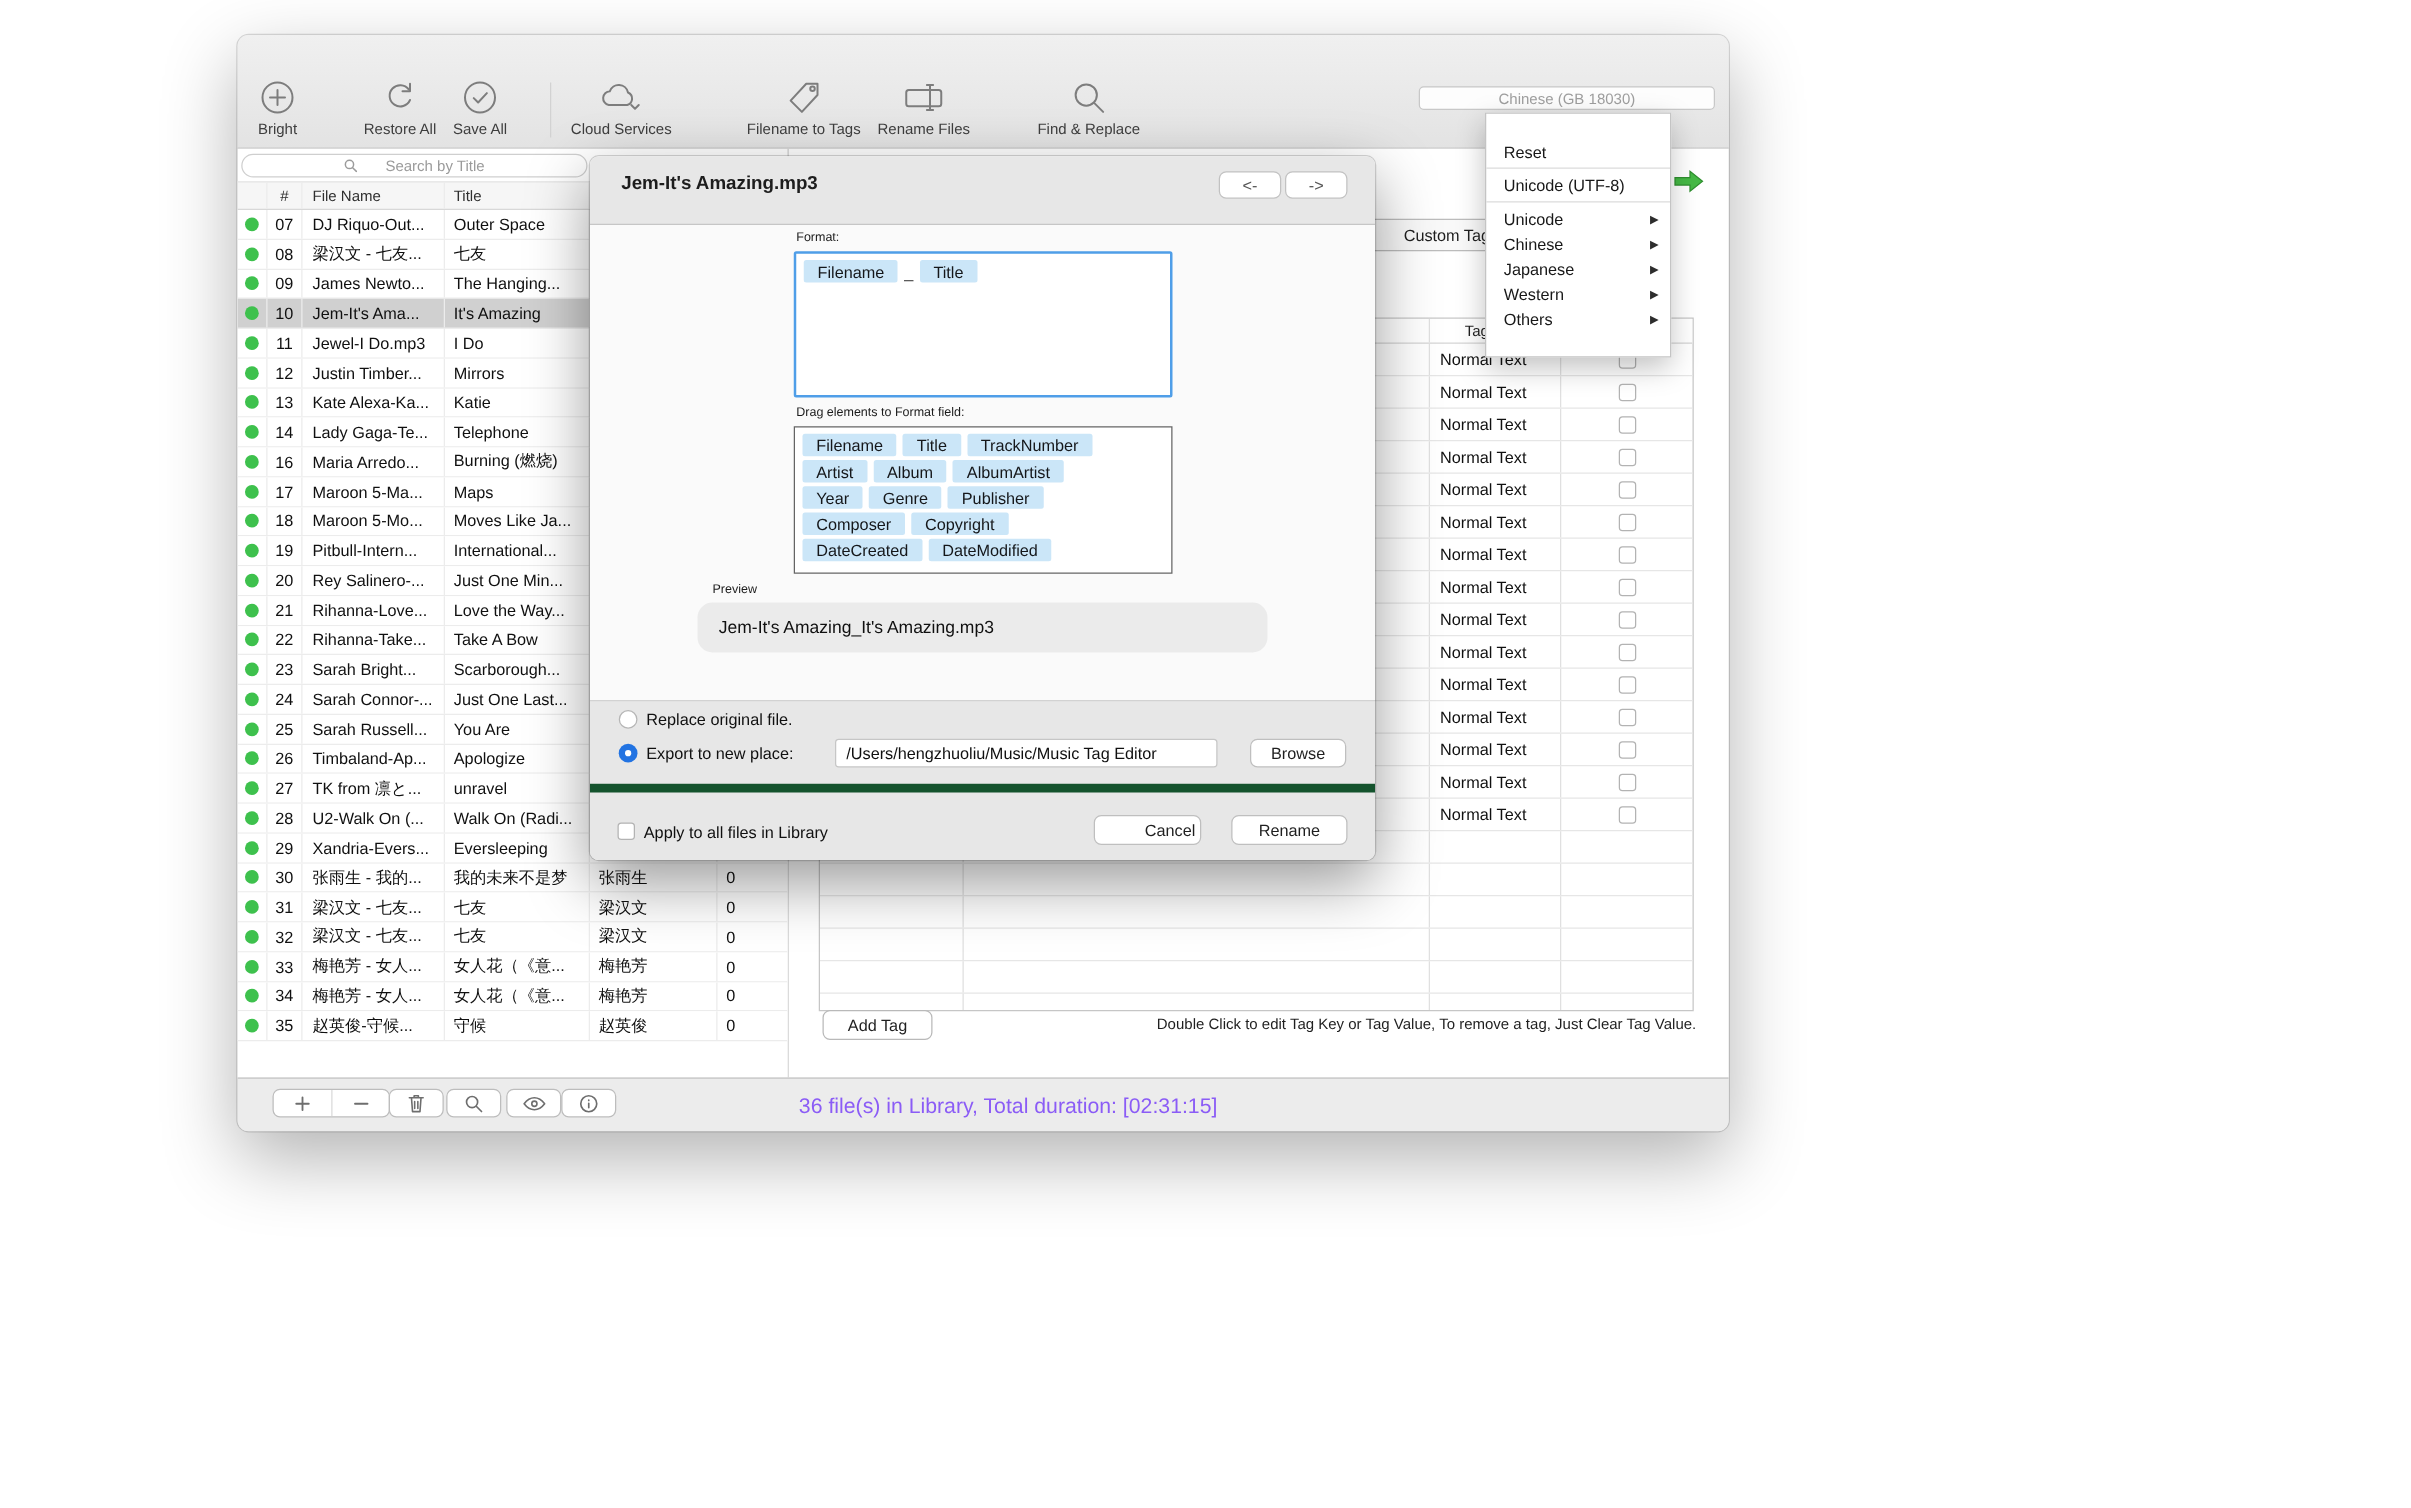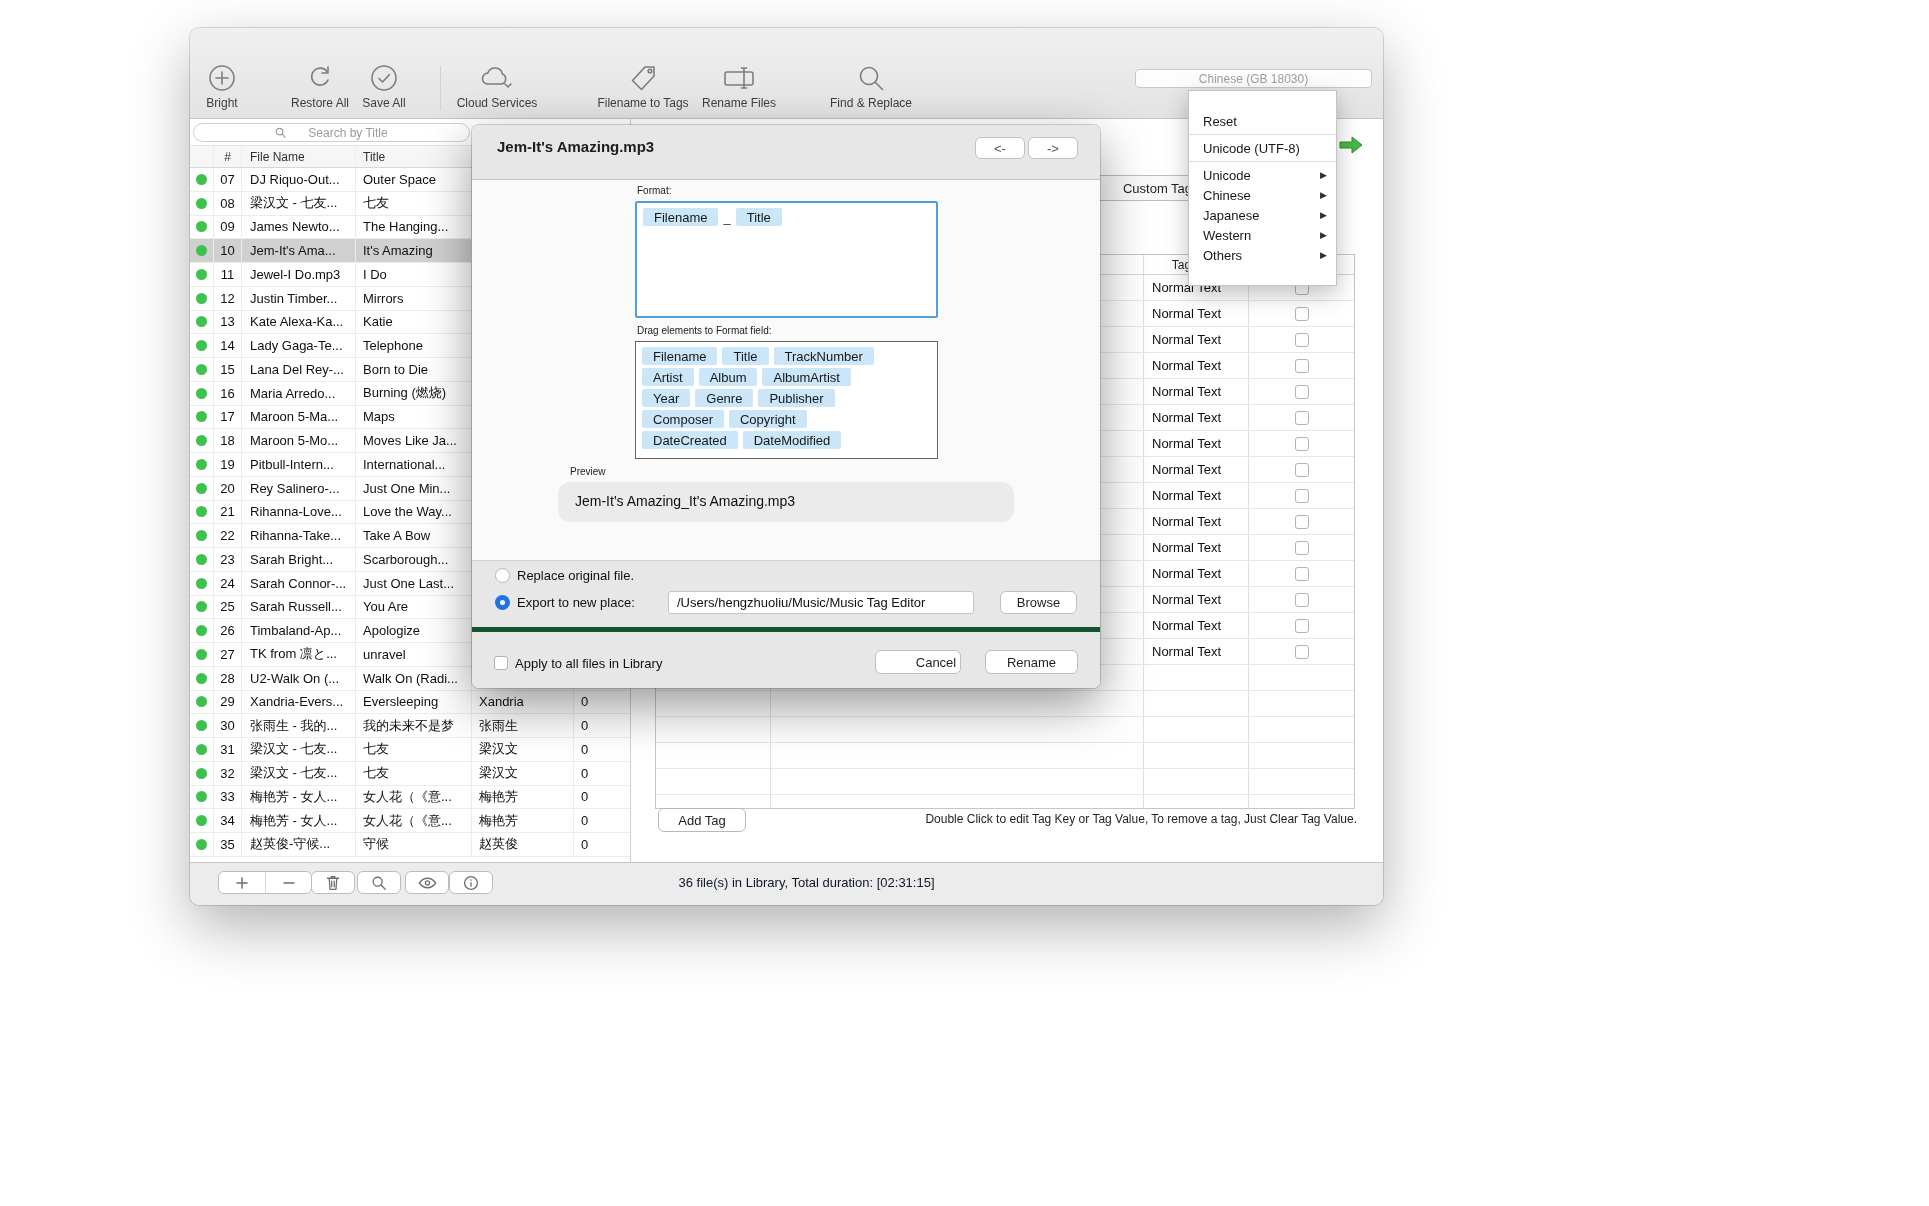--- a/index.html
+++ b/index.html
@@ -47,21 +47,21 @@
 .trow .t-type{padding-left:8px;}
 .cb{width:14px;height:14px;border:1px solid #b3b3b3;border-radius:3px;background:#fff;display:inline-block;}
 .add-tag{position:absolute;left:468px;top:780px;width:88px;height:24px;border:1px solid #b9b9b9;border-radius:6px;background:#fff;display:flex;align-items:center;justify-content:center;font-size:13px;color:#1f1f1f;z-index:5;}
 .hint{position:absolute;right:26px;top:784px;font-size:12px;color:#1f1f1f;z-index:5;}
 .bottom-bar{position:absolute;left:0;top:834px;width:100%;height:43px;background:#ececec;border-top:1px solid #c3c3c3;}
 .bb-group{position:absolute;top:8px;height:23px;display:flex;border:1px solid #bdbdbd;border-radius:6px;background:#fff;overflow:hidden;}
 .bb-btn{width:46px;display:flex;align-items:center;justify-content:center;}
 .bb-btn + .bb-btn{border-left:1px solid #dadada;}
 .bb-single{position:absolute;top:8px;width:44px;height:23px;border:1px solid #bdbdbd;border-radius:6px;background:#fff;display:flex;align-items:center;justify-content:center;}
 .bb-ic{stroke:#6e6e6e;fill:none;stroke-width:1.5;stroke-linecap:round;stroke-linejoin:round;}
-.status-text{position:absolute;left:300px;top:12px;width:633px;text-align:center;font-size:13px;color:#0f172a;}
+.status-text{position:absolute;left:300px;top:12px;width:633px;text-align:center;font-size:17px;color:#8b5cf6;}
 .dialog{position:absolute;left:282px;top:97px;width:628px;height:563px;background:#fafafa;border-radius:7px;overflow:hidden;z-index:50;box-shadow:0 18px 50px rgba(0,0,0,.40),0 0 0 1px rgba(0,0,0,.16);}
 .dlg-header{position:absolute;left:0;top:0;width:100%;height:55px;background:#e7e7e7;border-bottom:1px solid #c6c6c6;}
 .dlg-title{position:absolute;left:25px;top:13px;font-size:15px;font-weight:bold;color:#1d1d1d;}
 .nav-btn{position:absolute;top:12px;width:50px;height:22px;background:#fff;border:1px solid #c2c2c2;border-radius:6px;display:flex;align-items:center;justify-content:center;font-size:13px;color:#555;}
 .nav-back{left:503px;}
 .nav-fwd{left:556px;}
 .lbl{position:absolute;font-size:10px;color:#1b1b1b;}
 .fmt-lbl{left:165px;top:60px;}
 .format-box{position:absolute;left:163px;top:76px;width:303px;height:117px;border:2px solid #4f9ee8;border-radius:2px;background:#fff;padding:5px 6px;display:flex;flex-wrap:wrap;align-content:flex-start;gap:4px;}
 .chip{background:#cbe6f8;border-radius:2px;padding:0 11px;height:18px;display:flex;align-items:center;font-size:13px;color:#15171a;white-space:nowrap;}
@@ -73,21 +73,21 @@
 .preview-box{position:absolute;left:86px;top:357px;width:456px;height:40px;background:#ebebeb;border-radius:12px;text-align:right;}
 .preview-box span{position:absolute;left:17px;top:11px;font-size:14px;color:#101010;}
 .dlg-options{position:absolute;left:0;top:435px;width:100%;height:67px;background:#e7e7e7;border-top:1px solid #d2d2d2;}
 .radio-row{position:absolute;left:23px;height:16px;display:flex;align-items:center;gap:7px;font-size:13px;color:#101010;}
 .radio{width:15px;height:15px;border-radius:50%;border:1px solid #b6b6b6;background:#fff;flex:none;}
 .radio.checked{border:none;background:#2273e2;position:relative;}
 .radio.checked::after{content:"";position:absolute;left:5px;top:5px;width:5px;height:5px;border-radius:50%;background:#fff;}
 .path-input{position:absolute;left:196px;top:30px;width:306px;height:23px;border:1px solid #c6c6c6;border-radius:3px;background:#fff;font-size:13px;color:#101010;padding:0 8px;font-family:inherit;}
 .btn{position:absolute;height:23px;background:#fff;border:1px solid #bfbfbf;border-radius:6px;display:flex;align-items:center;justify-content:center;font-size:13px;color:#1f1f1f;}
 .browse-btn{left:528px;top:30px;width:77px;}
-.dlg-footer{position:absolute;left:0;top:502px;width:100%;height:69px;background:#e7e7e7;border-top:5px solid #14532d;}
+.dlg-footer{position:absolute;left:0;top:502px;width:100%;height:69px;background:#e7e7e7;border-top:7px solid #14532d;}
 .dlg-cb{position:absolute;left:22px;top:24px;}
 .cblbl{position:absolute;left:43px;top:24px;font-size:13px;color:#101010;}
 .cancel-btn{left:403px;top:18px;width:86px;height:24px;padding-left:36px;}
 .rename-btn{left:513px;top:18px;width:93px;height:24px;}
 .menu{position:absolute;left:998px;top:62px;width:149px;background:#fff;border:1px solid #c4c4c4;padding:20px 0;z-index:100;box-shadow:0 8px 22px rgba(0,0,0,.25);}
 .mi{height:20px;display:flex;align-items:center;padding:0 10px 0 14px;font-size:13px;color:#181818;position:relative;}
 .sub-arrow{position:absolute;right:9px;font-size:9px;color:#2d2d2d;}
 .msep{height:1px;background:#dcdcdc;margin:3px 0;}
 </style>
 </head>
@@ -275,30 +275,20 @@
         <div class="fc c-num">14</div>
         <div class="fc c-file">Lady Gaga-Te...</div>
         <div class="fc c-title">Telephone</div>
         <div class="fc c-artist"></div>
         <div class="fc c-count"></div>
       </div>
       <div class="frow">
         <div class="fc c-dot">
           <span class="dot"></span>
         </div>
-        <div class="fc c-num">15</div>
-        <div class="fc c-file">Lana Del Rey-...</div>
-        <div class="fc c-title">Born to Die</div>
-        <div class="fc c-artist"></div>
-        <div class="fc c-count"></div>
-      </div>
-      <div class="frow">
-        <div class="fc c-dot">
-          <span class="dot"></span>
-        </div>
         <div class="fc c-num">16</div>
         <div class="fc c-file">Maria Arredo...</div>
         <div class="fc c-title">Burning (燃烧)</div>
         <div class="fc c-artist"></div>
         <div class="fc c-count"></div>
       </div>
       <div class="frow">
         <div class="fc c-dot">
           <span class="dot"></span>
         </div>

